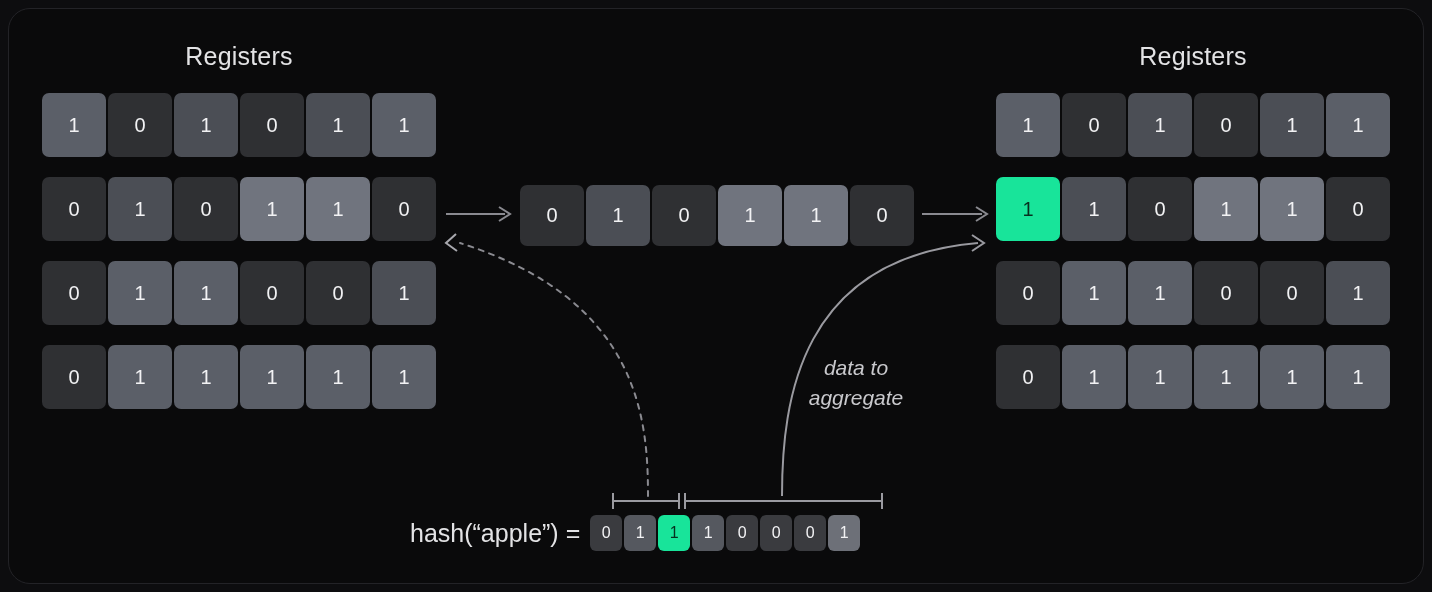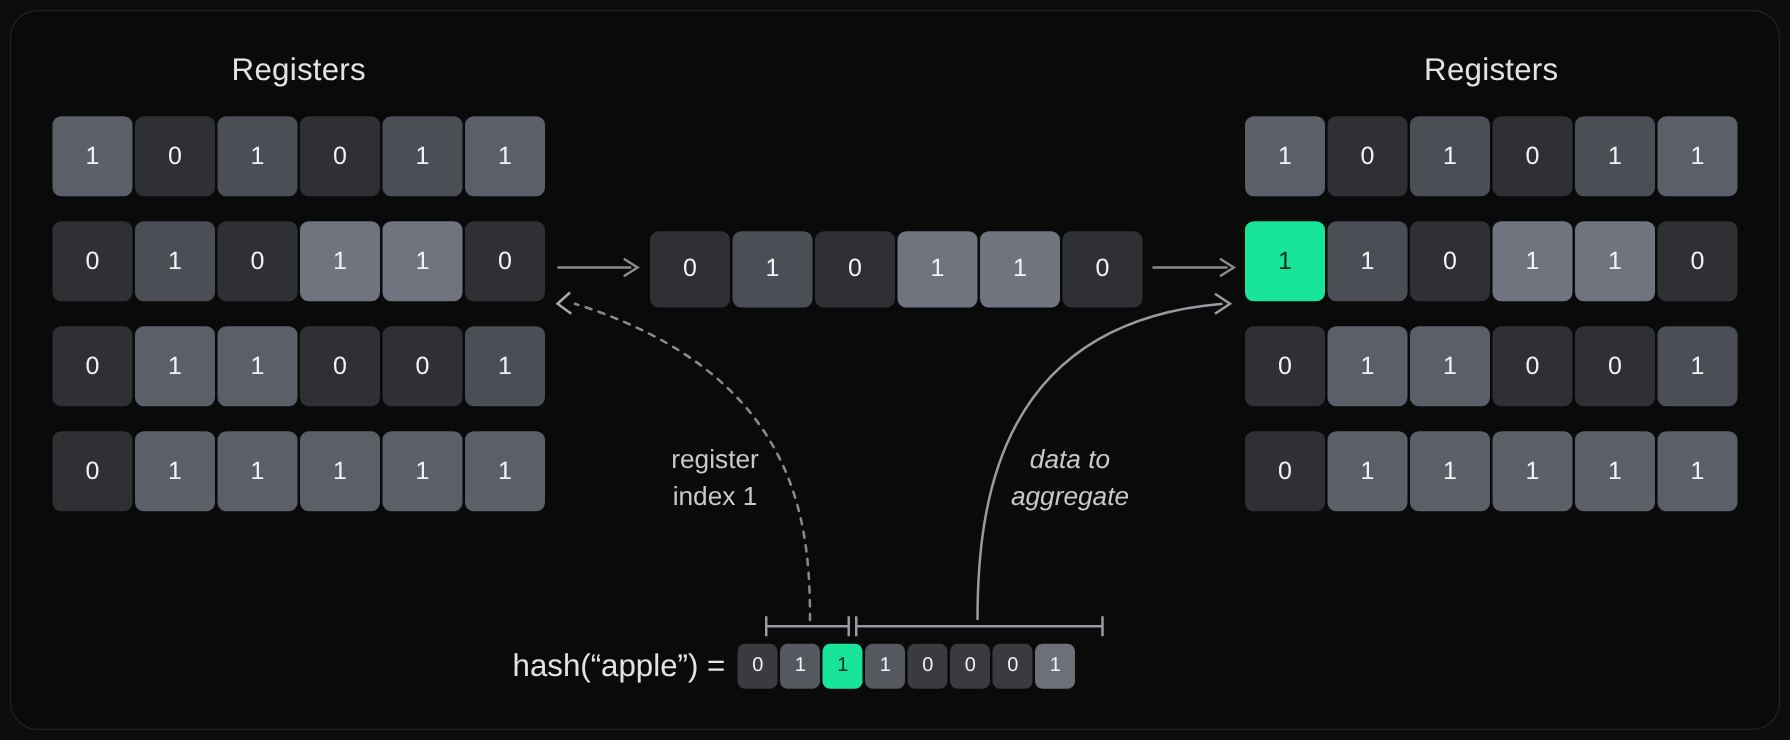--- a/index.html
+++ b/index.html
@@ -194,22 +194,20 @@
     </div>
   <div id="grid-mid">
       <div class="cell v0">0</div>
       <div class="cell v1b">1</div>
       <div class="cell v0">0</div>
       <div class="cell v1c">1</div>
       <div class="cell v1c">1</div>
       <div class="cell v0">0</div>
     </div>
 
-  <div class="note" id="note-index">register
-index 1</div>
   <div class="note" id="note-agg">data to
 aggregate</div>
 
   <div id="hash-block">
     <div id="hash-label">hash(“apple”) =</div>
     <div id="hash-bits">
         <div class="bit v0">0</div>
         <div class="bit v1">1</div>
         <div class="bit hl">1</div>
         <div class="bit v1">1</div>

